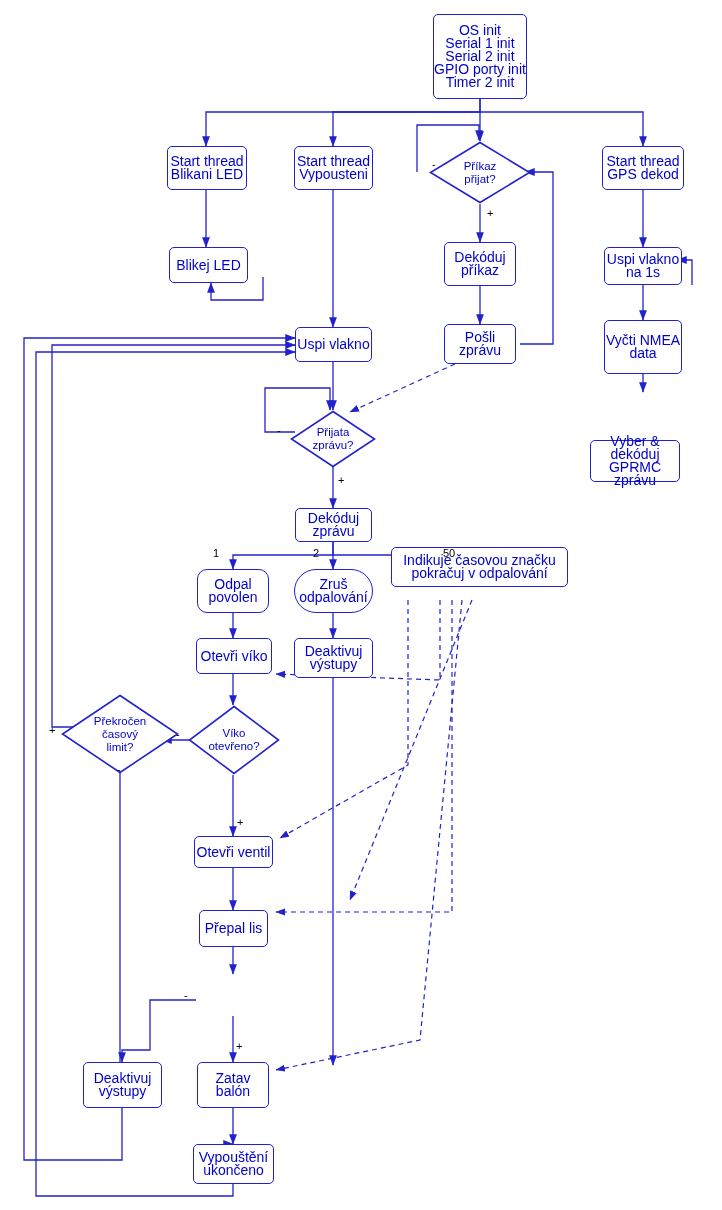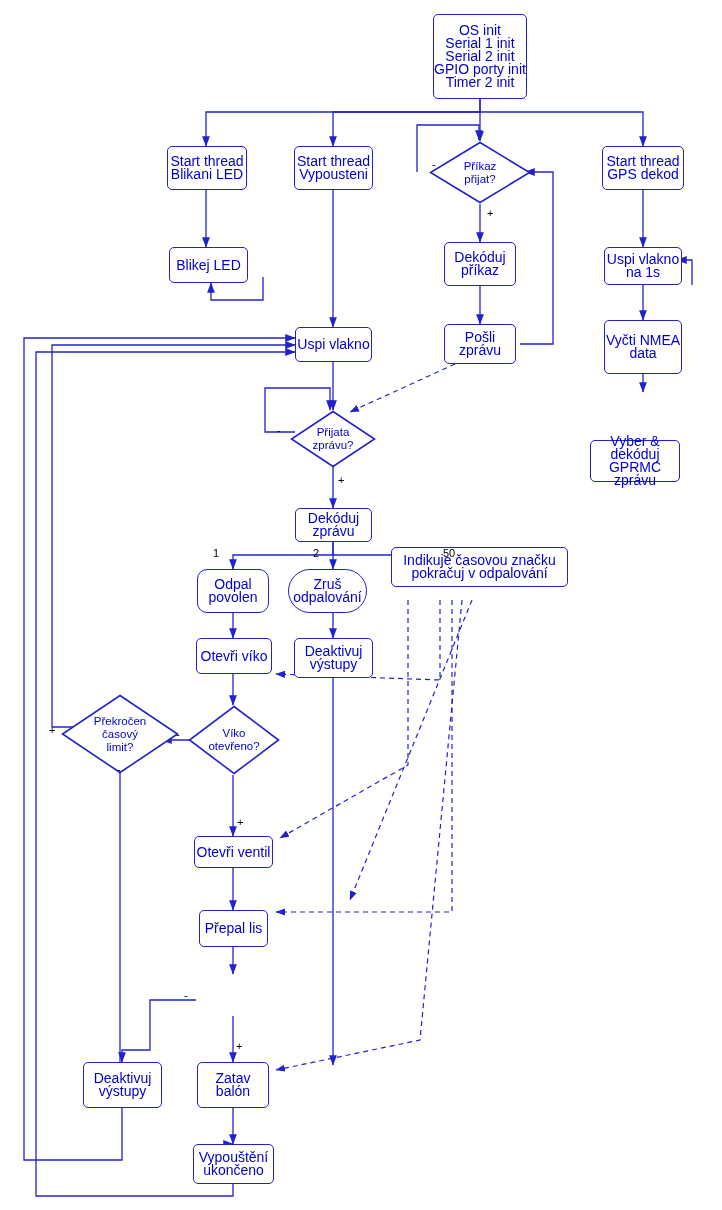--- a/index.html
+++ b/index.html
@@ -167,21 +167,21 @@
   <div class="node box" style="left:295px;top:508px;width:77px;height:34px;">
     <span style="white-space:pre-line">Dekóduj
 zprávu</span>
   </div>
 
   <div class="node box" style="left:197px;top:569px;width:72px;height:44px;border-radius:10px;">
     <span style="white-space:pre-line">Odpal
 povolen</span>
   </div>
 
-  <div class="node box" style="left:288px;top:569px;width:79px;height:44px;border-radius:22px;">
+  <div class="node box" style="left:294px;top:569px;width:79px;height:44px;border-radius:22px;">
     <span style="white-space:pre-line">Zruš
 odpalování</span>
   </div>
 
   <div class="node box" style="left:391px;top:547px;width:177px;height:40px;">
     <span style="white-space:pre-line">Indikuje časovou značku
 pokračuj v odpalování</span>
   </div>
 
   <div class="node box" style="left:196px;top:638px;width:76px;height:36px;">

